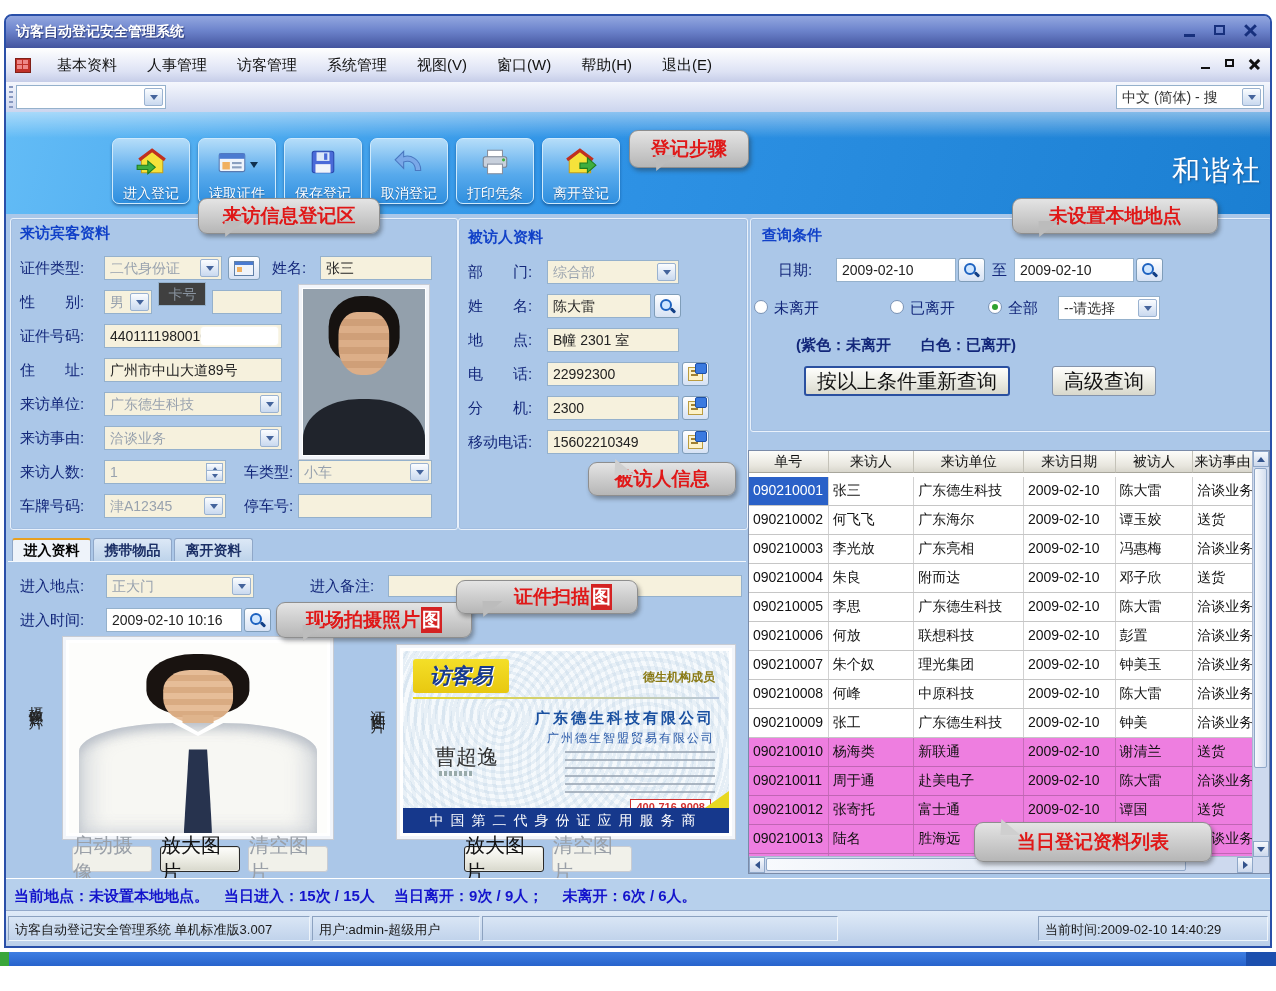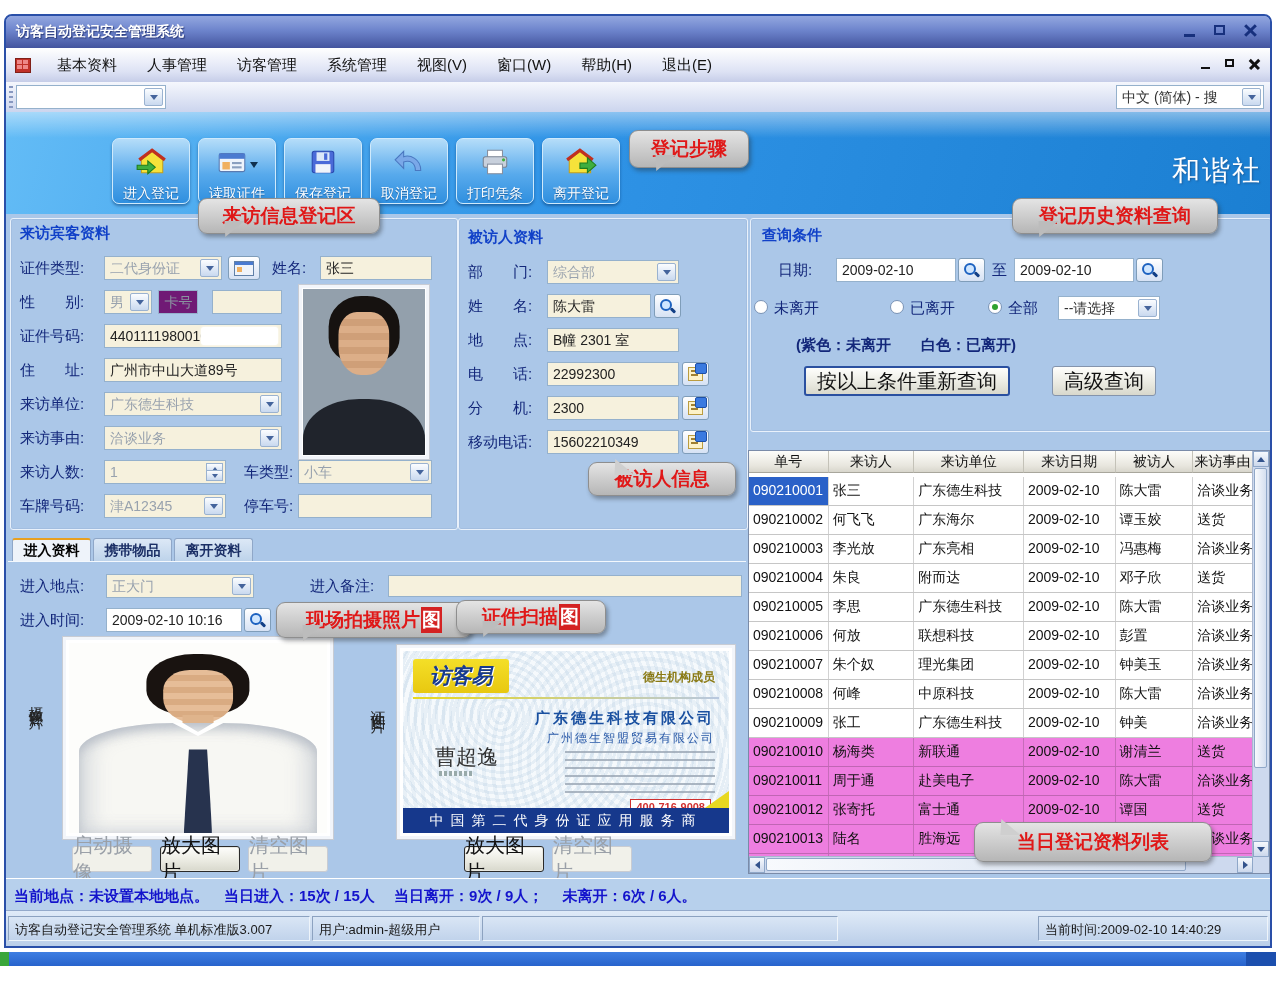--- a/index.html
+++ b/index.html
@@ -275,21 +275,21 @@
   <span class="flabel" style="left:266px;top:243px;">姓名:</span>
   <div class="input" style="left:314px;top:240px;width:112px;">张三</div>
 
   <span class="flabel" style="left:14px;top:277px;">性　　别:</span>
   <div class="combo dis" style="position:absolute;left:98px;top:274px;width:48px;height:24px;">
     <span class="cval">男</span>
     <span class="cab">
         <span class="dar"></span>
       </span>
   </div>
-  <div class="input" style="left:152px;top:274px;width:40px;color:#8a94a0;text-align:center;background:#701a75;">卡号</div>
+  <div class="input" style="left:152px;top:266px;width:48px;color:#8a94a0;text-align:center;background:#404040;">卡号</div>
   <div class="input" style="left:206px;top:274px;width:70px;"></div>
 
   <div class="frame" style="left:292px;top:268px;width:132px;height:176px;">
     <div class="idp-inner">
       <div class="ip-hair"></div>
       <div class="ip-face"></div>
       <div class="ip-body"></div>
     </div>
   </div>
 
@@ -617,27 +617,27 @@
 
   <div class="statusbar">
     <div class="spanel" style="left:2px;width:302px;">访客自动登记安全管理系统 单机标准版3.007</div>
     <div class="spanel" style="left:306px;width:168px;">用户:admin-超级用户</div>
     <div class="spanel" style="left:476px;width:356px;"></div>
     <div class="spanel" style="left:1032px;width:230px;">当前时间:2009-02-10 14:40:29</div>
   </div>
 
   <div class="callout tail-dl" style="left:623px;top:114px;width:118px;height:36px;">登记步骤</div>
   <div class="callout tail-dl" style="left:192px;top:182px;width:180px;height:34px;">来访信息登记区</div>
-  <div class="callout tail-dl" style="left:1006px;top:182px;width:204px;height:34px;">登记历史资料查询</div>
+  <div class="callout tail-dl" style="left:1006px;top:182px;width:204px;height:34px;">未设置本地地点</div>
   <div class="callout tail-ul" style="left:582px;top:446px;width:146px;height:32px;">被访人信息</div>
   <div class="callout tail-dl" style="left:270px;top:586px;width:194px;height:34px;">
     <span>现场拍摄照片</span>
       <span class="hlch">图</span>
   </div>
-  <div class="callout tail-dl" style="left:450px;top:584px;width:148px;height:32px;">
+  <div class="callout tail-dl" style="left:450px;top:564px;width:148px;height:32px;padding-left:32px;">
     <span>证件扫描</span>
       <span class="hlch">图</span>
   </div>
   <div class="callout tail-ul" style="left:968px;top:806px;width:236px;height:38px;">当日登记资料列表</div>
 
 </div>
 
 <div class="taskstrip"></div>
 
 </body></html>

